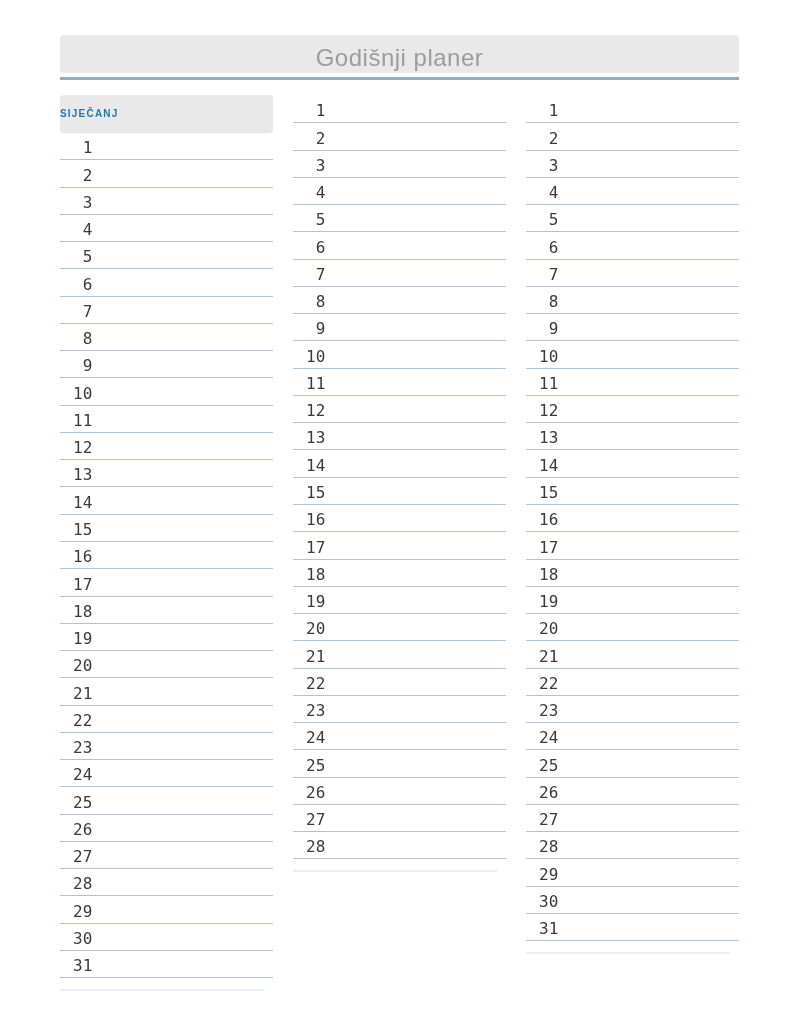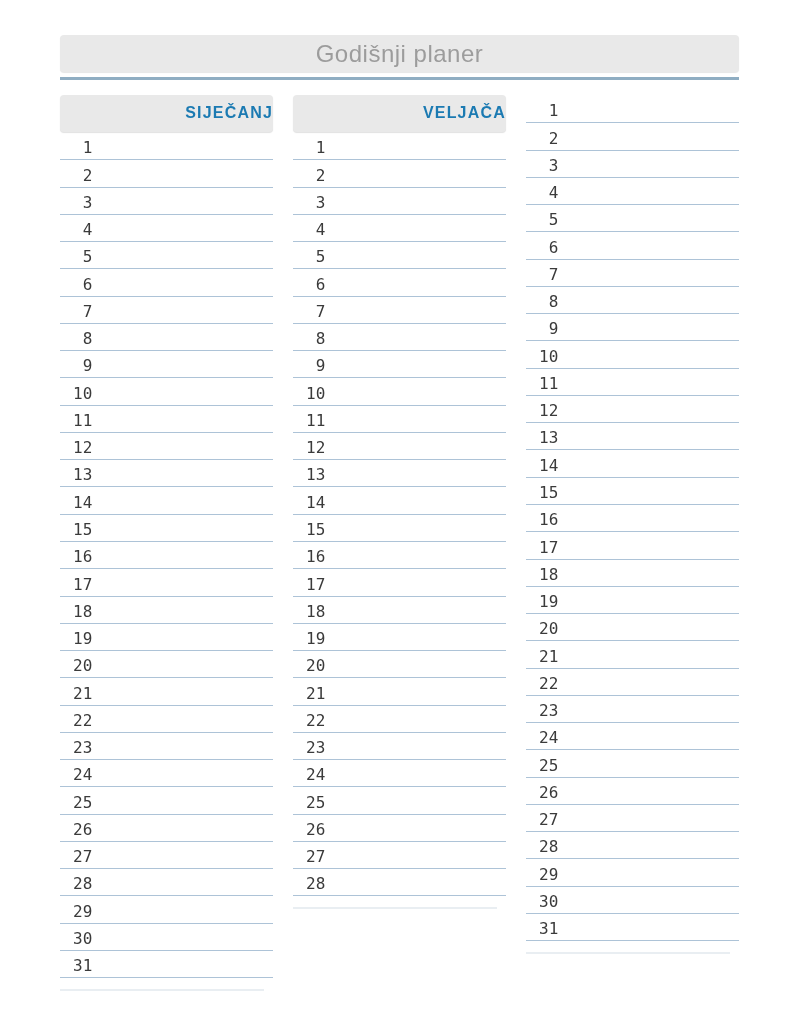--- a/index.html
+++ b/index.html
@@ -21,38 +21,38 @@
     position:relative;overflow:hidden;
   }
   .content{
     position:absolute;left:60px;top:0;width:679px;
   }
   .title-box{
     margin-top:35px;height:37px;
     background:var(--box-bg);
     border-radius:4px;
     box-shadow:0 1px 1px rgba(0,0,0,0.10);
-    display:flex;align-items:center;justify-content:center;
+    display:flex;align-items:flex-end;justify-content:center;
     font-size:24px;color:var(--title-text);letter-spacing:0.5px;
   }
   .divider{
     margin-top:5px;height:2.5px;width:100%;
     background:var(--divider);
   }
   .months{
     display:flex;gap:20px;margin-top:15px;
   }
   .month{flex:1;min-width:0;}
   .month-box{
     height:37px;
     background:var(--box-bg);
     border-radius:4px;
     box-shadow:0 1px 1px rgba(0,0,0,0.12);
-    display:flex;align-items:center;justify-content:flex-end;
-    font-weight:bold;font-size:16px;letter-spacing:1.2px;
+    display:flex;align-items:center;justify-content:flex-start;
+    font-weight:bold;font-size:10px;letter-spacing:1.2px;
     color:var(--accent-blue);
     text-transform:uppercase;
   }
   .days{margin-top:1.5px;}
   .day-row{
     height:27.27px;
     border-bottom:1.5px solid var(--row-line);
     display:flex;align-items:flex-end;
   }
   .day-num{
@@ -171,23 +171,20 @@
           <div class="day-row">
             <span class="day-num">30</span>
           </div>
           <div class="day-row">
             <span class="day-num">31</span>
           </div>
           <div class="ghost"></div>
         </div>
       </div>
       <div class="month">
-        <div class="month-box">
-          <span>VELJAČA</span>
-        </div>
         <div class="days">
           <div class="day-row">
             <span class="day-num">1</span>
           </div>
           <div class="day-row">
             <span class="day-num">2</span>
           </div>
           <div class="day-row">
             <span class="day-num">3</span>
           </div>

